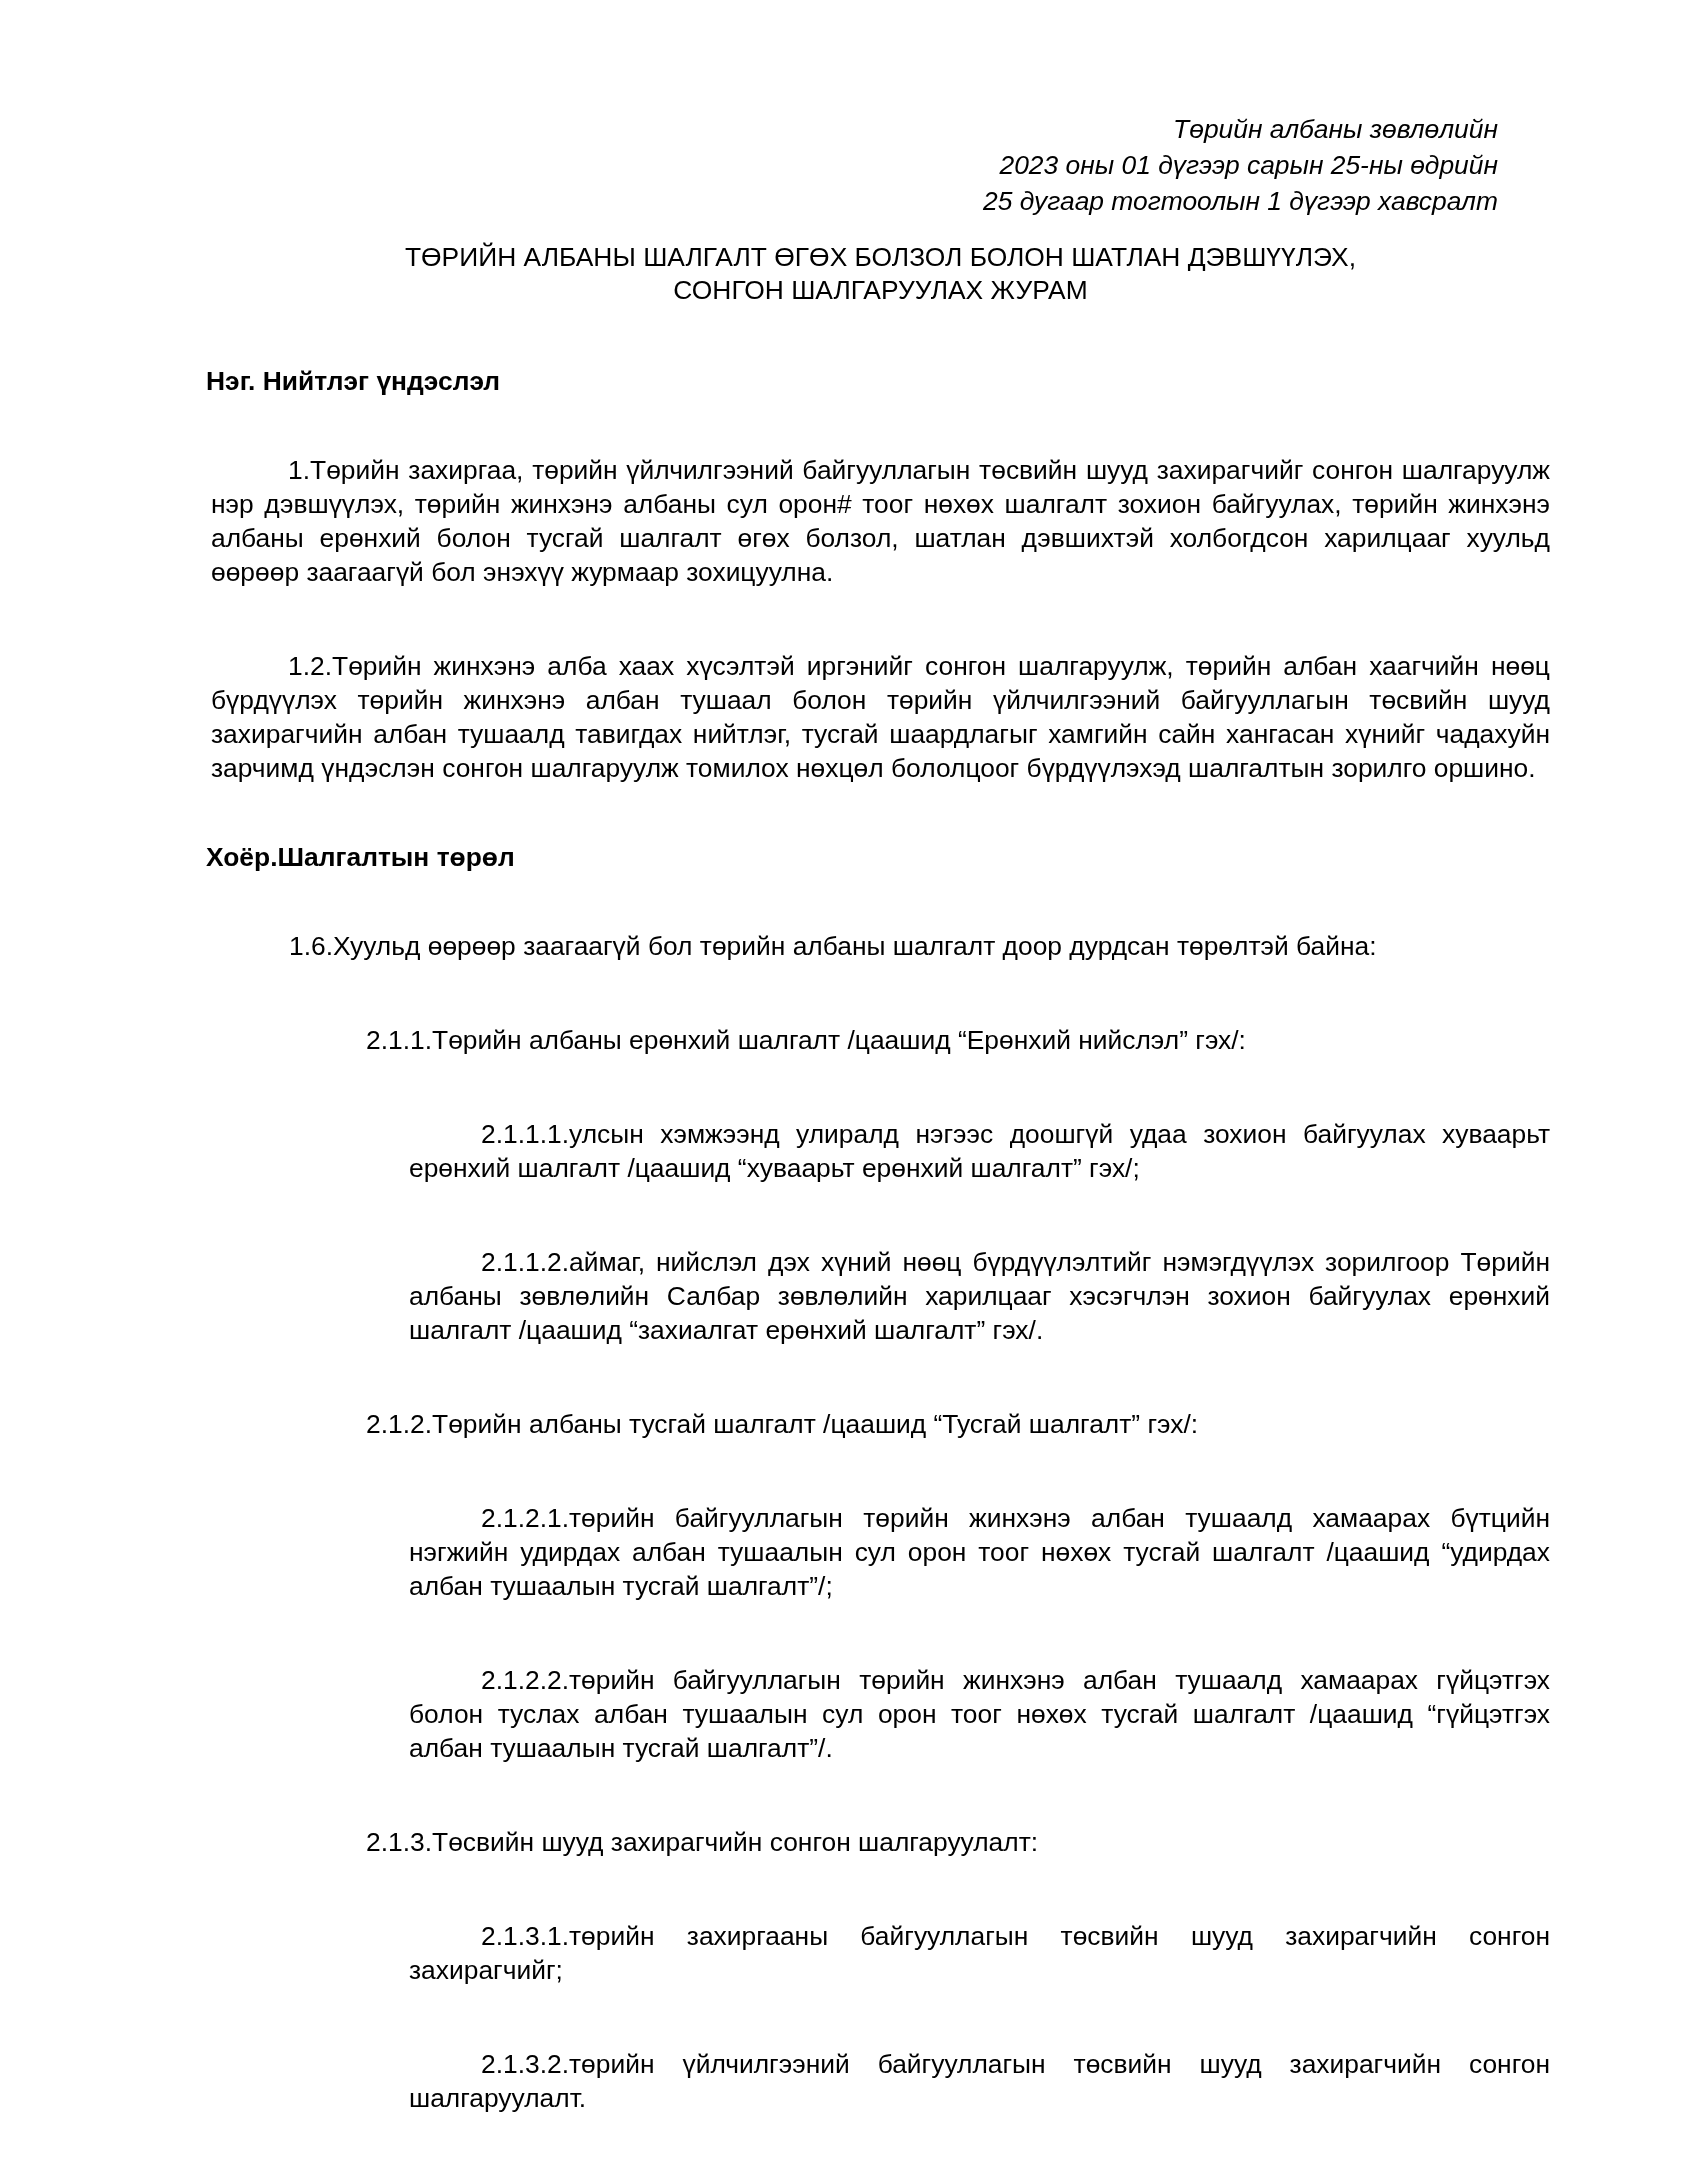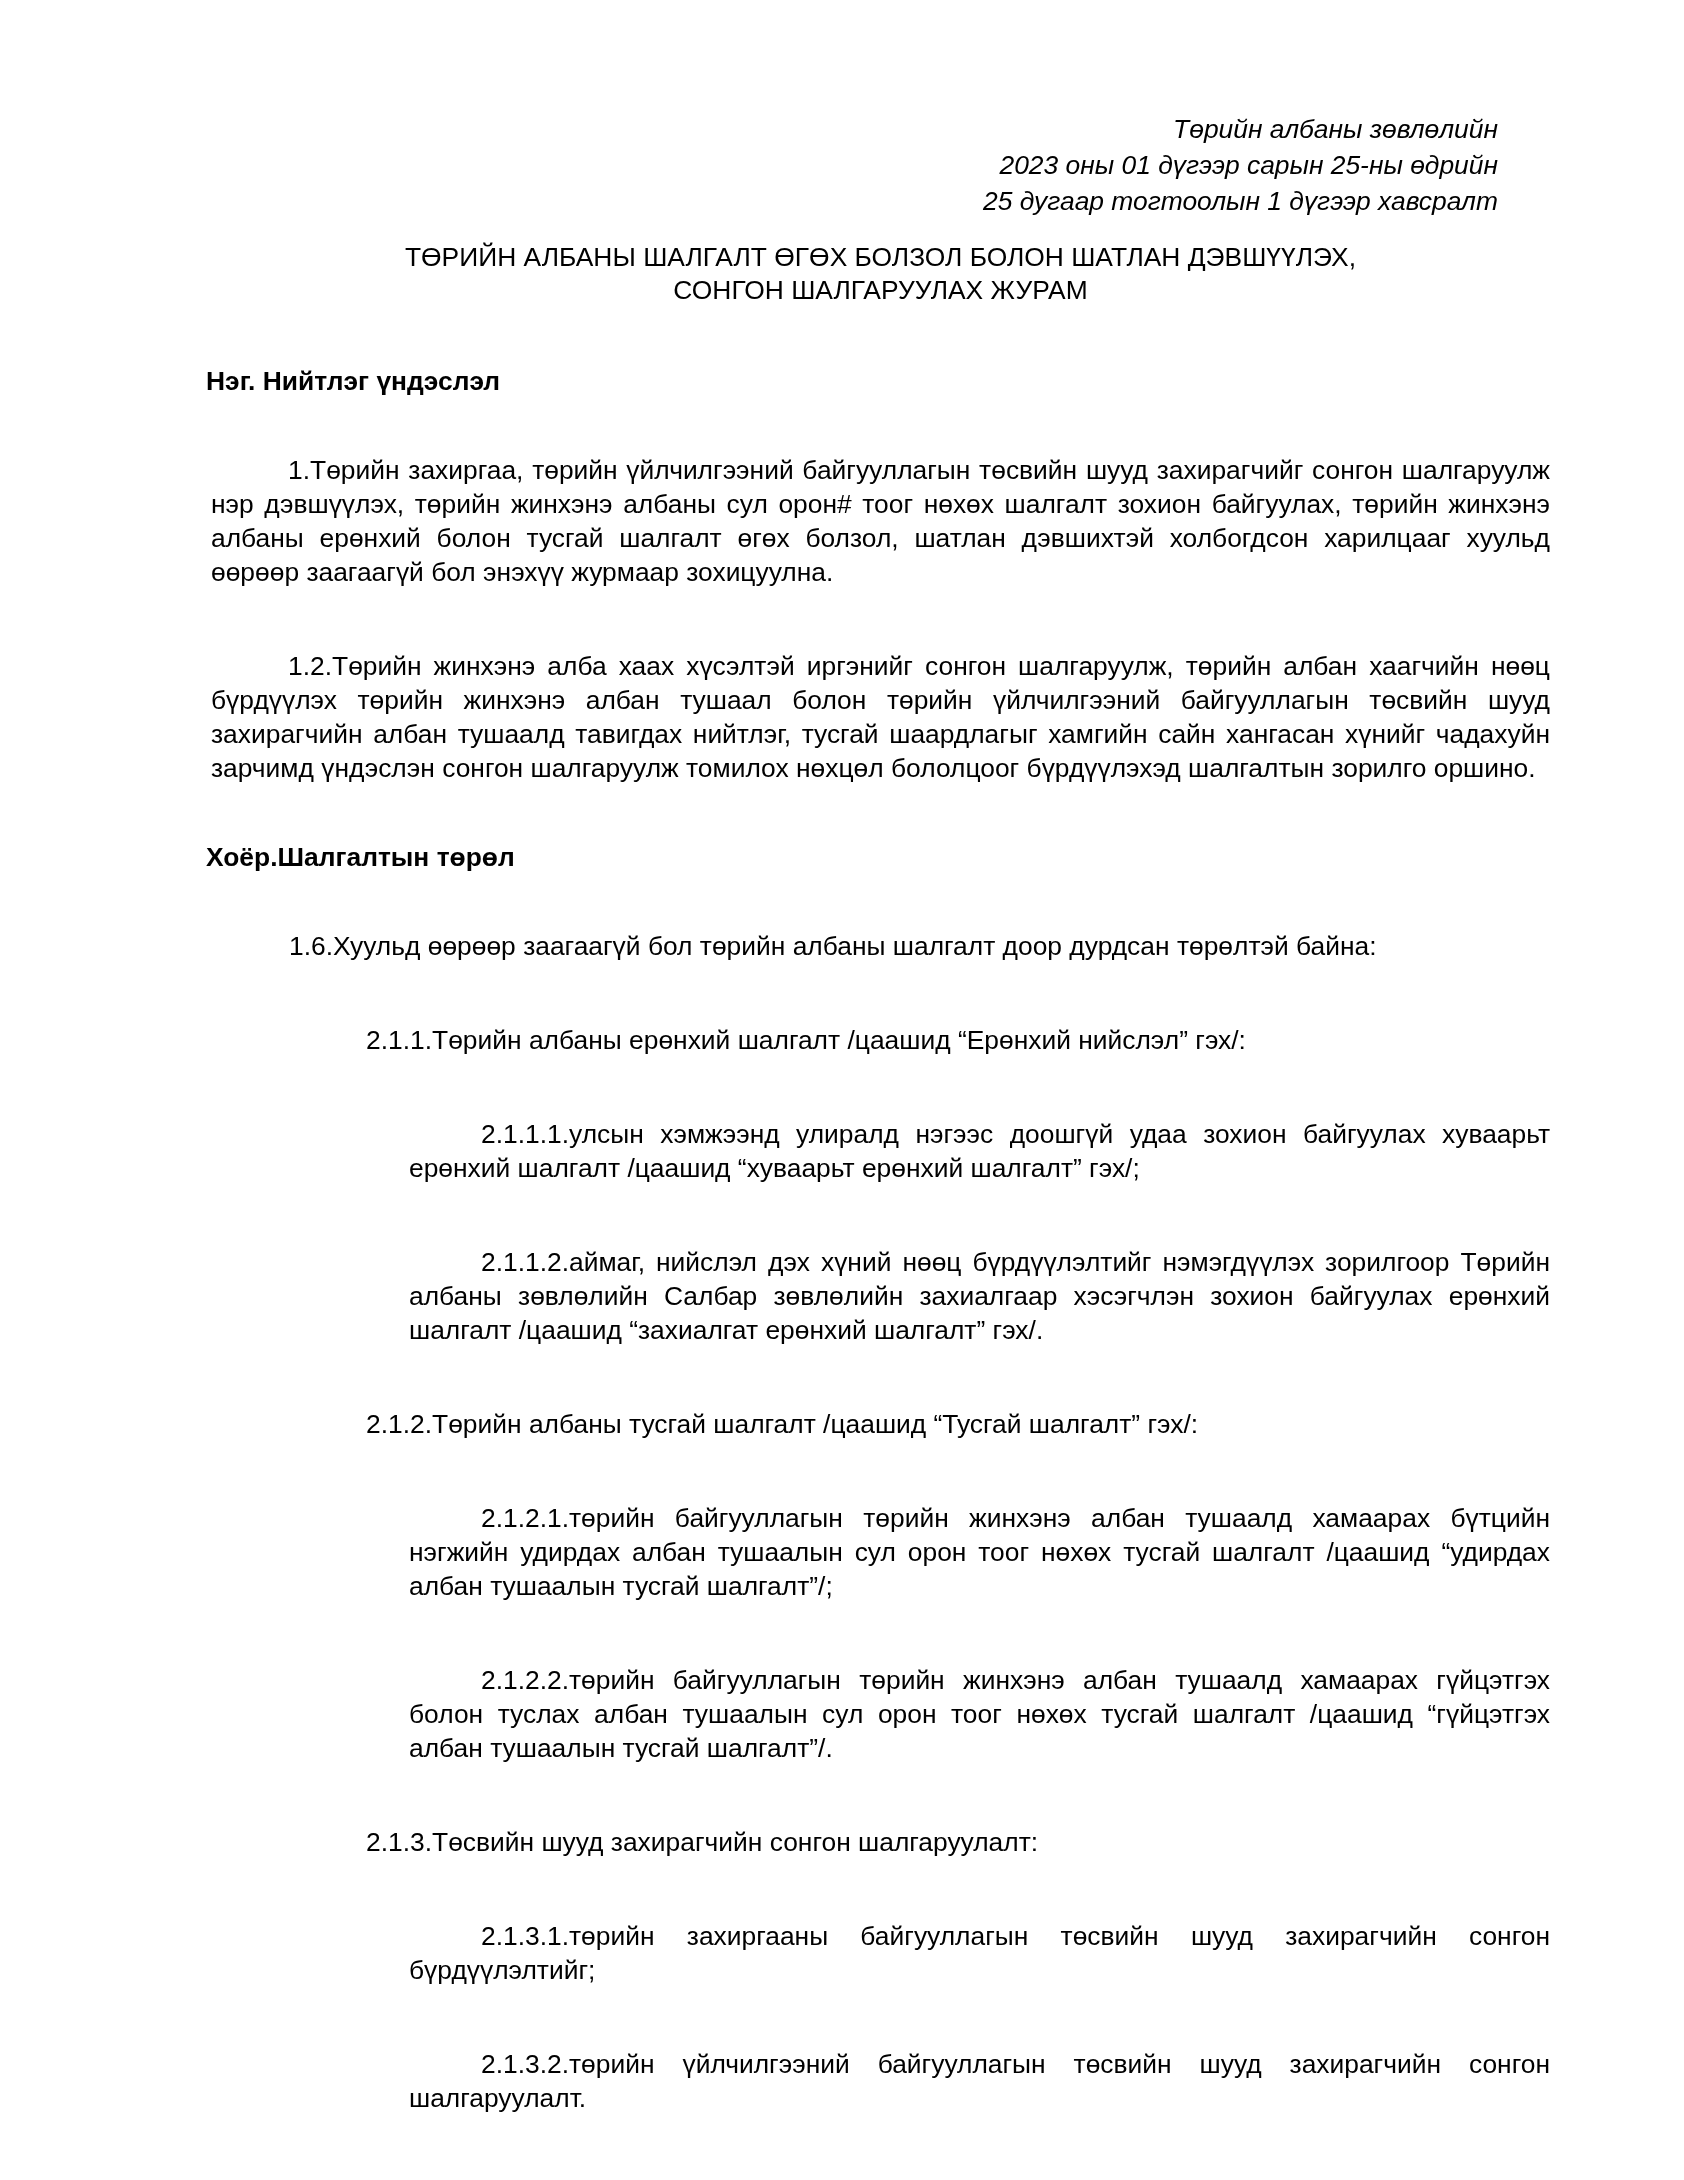--- a/index.html
+++ b/index.html
@@ -52,30 +52,30 @@
     <div class="gap-p"></div>
 
     <h2 class="sec-heading">Хоёр.Шалгалтын төрөл</h2>
     <div class="gap-h"></div>
     <p class="para lvl2">1.6.Хуульд өөрөөр заагаагүй бол төрийн албаны шалгалт доор дурдсан төрөлтэй байна:</p>
     <div class="gap-p"></div>
     <p class="para lvl3">2.1.1.Төрийн албаны ерөнхий шалгалт /цаашид “Ерөнхий нийслэл” гэх/:</p>
     <div class="gap-p"></div>
     <p class="para lvl4">2.1.1.1.улсын хэмжээнд улиралд нэгээс доошгүй удаа зохион байгуулах хуваарьт ерөнхий шалгалт /цаашид “хуваарьт ерөнхий шалгалт” гэх/;</p>
     <div class="gap-p"></div>
-    <p class="para lvl4">2.1.1.2.аймаг, нийслэл дэх хүний нөөц бүрдүүлэлтийг нэмэгдүүлэх зорилгоор Төрийн албаны зөвлөлийн Салбар зөвлөлийн захиалгаар хэсэгчлэн зохион байгуулах ерөнхий шалгалт /цаашид “захиалгат ерөнхий шалгалт” гэх/.</p>
+    <p class="para lvl4">2.1.1.2.аймаг, нийслэл дэх хүний нөөц бүрдүүлэлтийг нэмэгдүүлэх зорилгоор Төрийн албаны зөвлөлийн Салбар зөвлөлийн харилцааг хэсэгчлэн зохион байгуулах ерөнхий шалгалт /цаашид “захиалгат ерөнхий шалгалт” гэх/.</p>
     <div class="gap-p"></div>
     <p class="para lvl3">2.1.2.Төрийн албаны тусгай шалгалт /цаашид “Тусгай шалгалт” гэх/:</p>
     <div class="gap-p"></div>
     <p class="para lvl4">2.1.2.1.төрийн байгууллагын төрийн жинхэнэ албан тушаалд хамаарах бүтцийн нэгжийн удирдах албан тушаалын сул орон тоог нөхөх тусгай шалгалт /цаашид “удирдах албан тушаалын тусгай шалгалт”/;</p>
     <div class="gap-p"></div>
     <p class="para lvl4">2.1.2.2.төрийн байгууллагын төрийн жинхэнэ албан тушаалд хамаарах гүйцэтгэх болон туслах албан тушаалын сул орон тоог нөхөх тусгай шалгалт /цаашид “гүйцэтгэх албан тушаалын тусгай шалгалт”/.</p>
     <div class="gap-p"></div>
     <p class="para lvl3">2.1.3.Төсвийн шууд захирагчийн сонгон шалгаруулалт:</p>
     <div class="gap-p"></div>
-    <p class="para lvl4">2.1.3.1.төрийн захиргааны байгууллагын төсвийн шууд захирагчийн сонгон бүрдүүлэлтийг;</p>
+    <p class="para lvl4">2.1.3.1.төрийн захиргааны байгууллагын төсвийн шууд захирагчийн сонгон захирагчийг;</p>
     <div class="gap-p"></div>
     <p class="para lvl4">2.1.3.2.төрийн үйлчилгээний байгууллагын төсвийн шууд захирагчийн сонгон шалгаруулалт.</p>
     <div class="gap-p"></div>
 
   </div>
 </div>
 
 
 </body></html>

